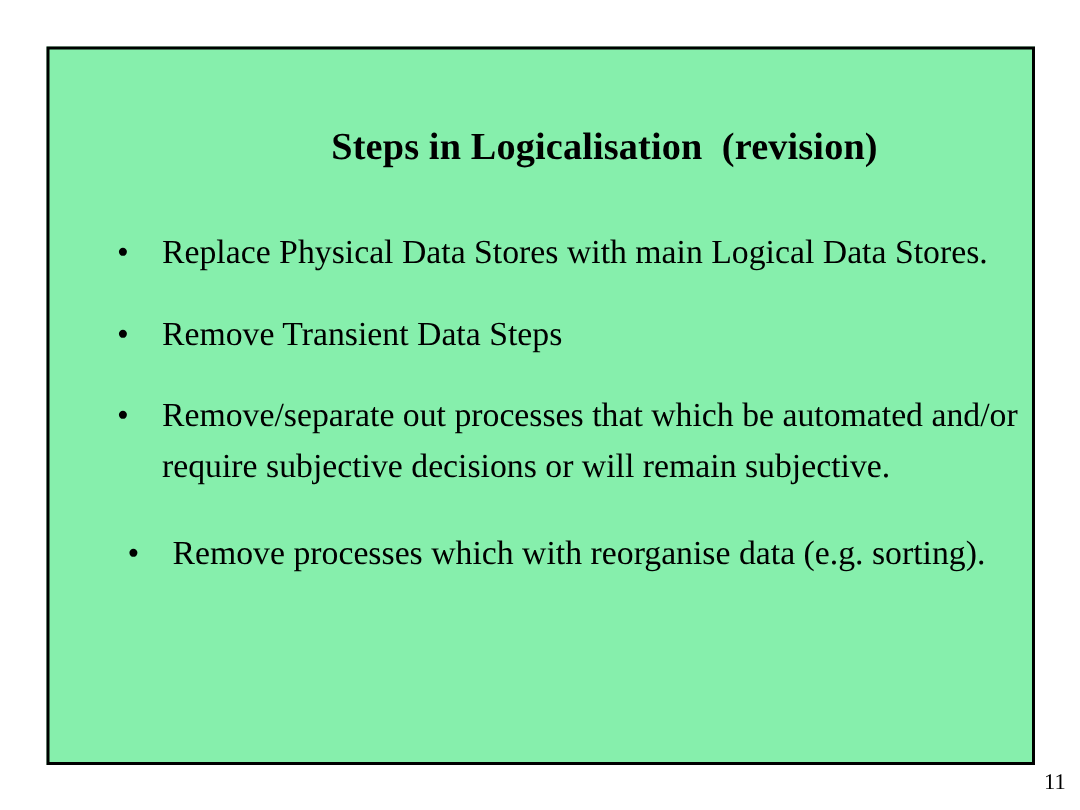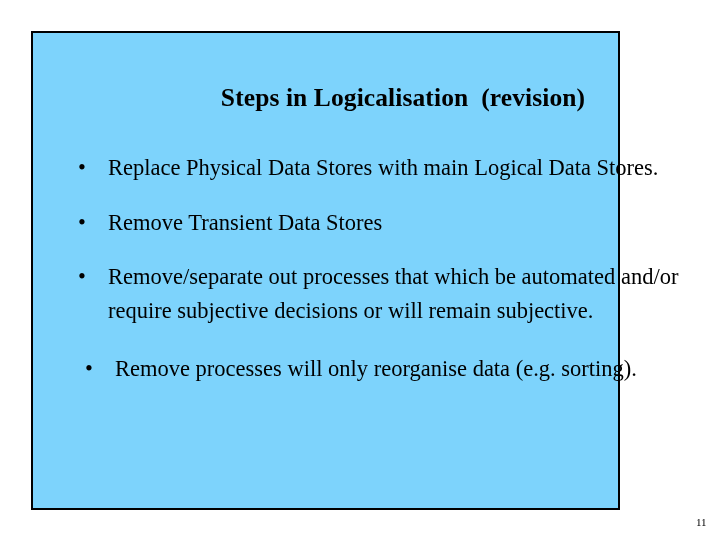--- a/index.html
+++ b/index.html
@@ -15,25 +15,25 @@
     font-family: "Liberation Serif", "DejaVu Serif", serif;
     color: #000000;
     -webkit-font-smoothing: none;
   }
 
   
   .slide-frame {
     position: absolute;
     left: 31px;
     top: 31px;
-    width: 589px;
+    width: 659px;
     height: 479px;
     border: 2px solid #000000;
     box-sizing: border-box;
-    background: #7dd3fc;
+    background: #86efac;
   }
 
   
   .slide-title {
     position: absolute;
     left: 31px;
     top: 50px;
     width: 678px;
     text-align: center;
     font-size: 25.5px;
@@ -74,38 +74,38 @@
   .bullet-item.b3 { width: 628px; margin-bottom: 25px; }
   .bullet-item.b4 { width: 620px; margin-left: 7px; margin-bottom: 0; }
 
   
   .page-number {
     position: absolute;
     left: 663px;
     top: 482px;
     width: 24px;
     text-align: left;
-    font-size: 11px;
+    font-size: 15px;
     line-height: 15px;
   }
 </style>
 </head>
 <body>
 
 <div class="slide-frame">
 
   <div class="slide-title">Steps in Logicalisation  (revision)</div>
 
   <div class="bullet-list">
 
     <div class="bullet-item b1"><span class="bullet-mark">•</span><span>Replace Physical Data Stores with main Logical Data Stores.</span></div>
 
-    <div class="bullet-item b2"><span class="bullet-mark">•</span><span>Remove Transient Data Stores</span></div>
+    <div class="bullet-item b2"><span class="bullet-mark">•</span><span>Remove Transient Data Steps</span></div>
 
     <div class="bullet-item b3"><span class="bullet-mark">•</span><span>Remove/separate out processes that which be automated and/or require subjective decisions or will remain subjective.</span></div>
 
-    <div class="bullet-item b4"><span class="bullet-mark">•</span><span>Remove processes will only reorganise data (e.g. sorting).</span></div>
+    <div class="bullet-item b4"><span class="bullet-mark">•</span><span>Remove processes which with reorganise data (e.g. sorting).</span></div>
 
   </div>
 
   <div class="page-number">11</div>
 
 </div>
 
 </body></html>

